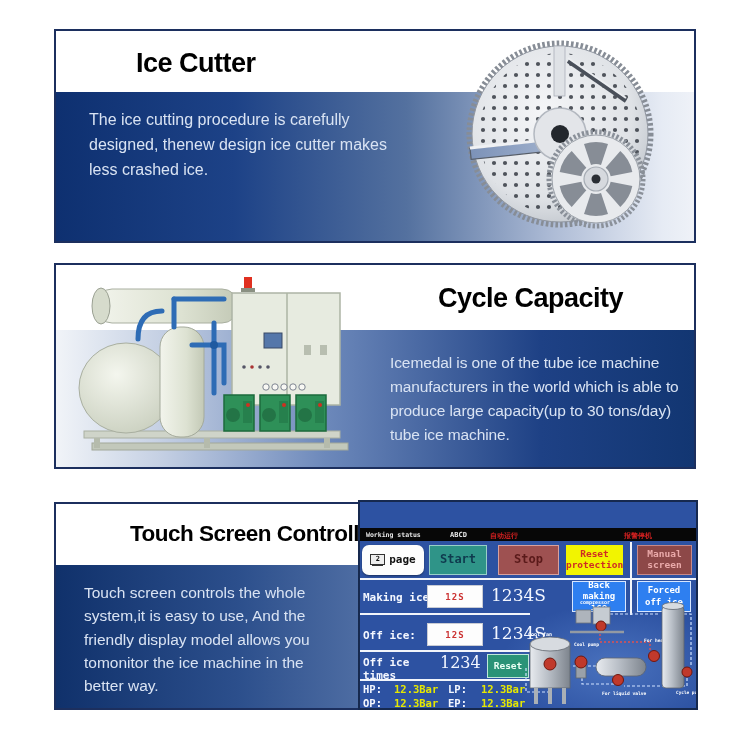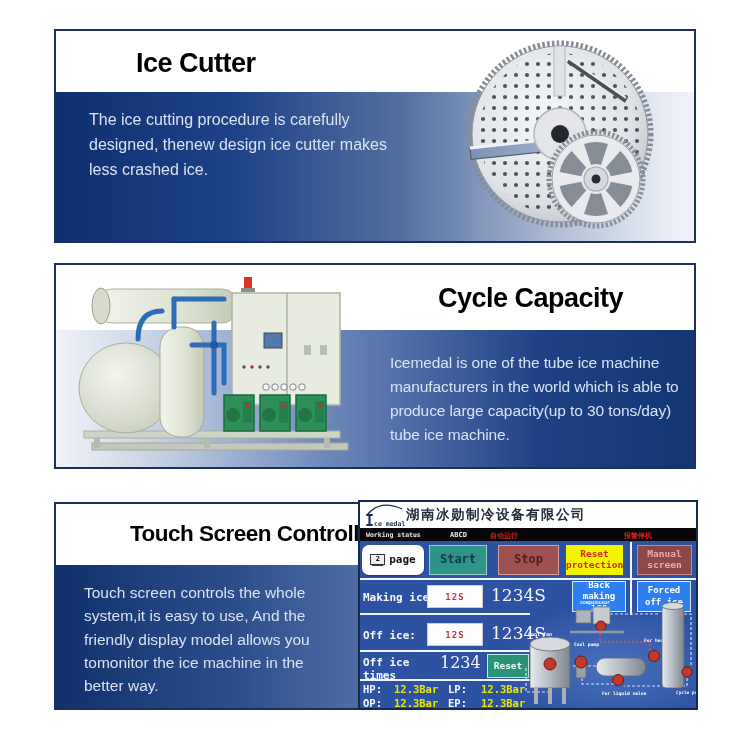--- a/index.html
+++ b/index.html
@@ -191,29 +191,20 @@
 
   <div class="panel" id="sec3">
     <div class="band-white"></div>
     <div class="band-grad"></div>
     <div class="abs sec-title" style="left:26px;top:17px;font-size:22.5px;">Touch Screen Controller</div>
     <div class="abs sec-body" style="left:28px;top:77px;width:252px;font-size:15.5px;line-height:1.5;">Touch screen controls the whole system,it is easy to use, And the friendly display model allows you tomonitor the ice machine in the better way.</div>
   </div>
 
   <div class="abs" id="hmi">
 
-    <div class="hmi-header">
-      <div class="hmi-logo">
-        <svg class="abs" style="left:0;top:-1px;" width="42" height="14" viewBox="0 0 42 14">
-          <path d="M3,12 Q16,-4 38,6" fill="none" stroke="#1c2d52" stroke-width="1.3"></path>
-        </svg>
-        <span class="brand">Ice medal</span>
-      </div>
-      <div class="hmi-company">湖南冰勋制冷设备有限公司</div>
-    </div>
 
     <div class="hmi-black">
       <span style="left:6px;font-size:6.5px;">Working status</span>
       <span style="left:90px;">ABCD</span>
       <span class="alert-red" style="left:130px;">自动运行</span>
       <span class="alert-red" style="left:264px;">报警停机</span>
     </div>
 
     <div class="hmi-btn" style="left:2px;width:62px;background:#fdfdfd;border-radius:7px;color:#111;font-size:11px;gap:4px;box-shadow:0 1px 2px rgba(0,0,0,.4);">
       <span style="display:inline-block;width:15px;height:13px;position:relative;">

